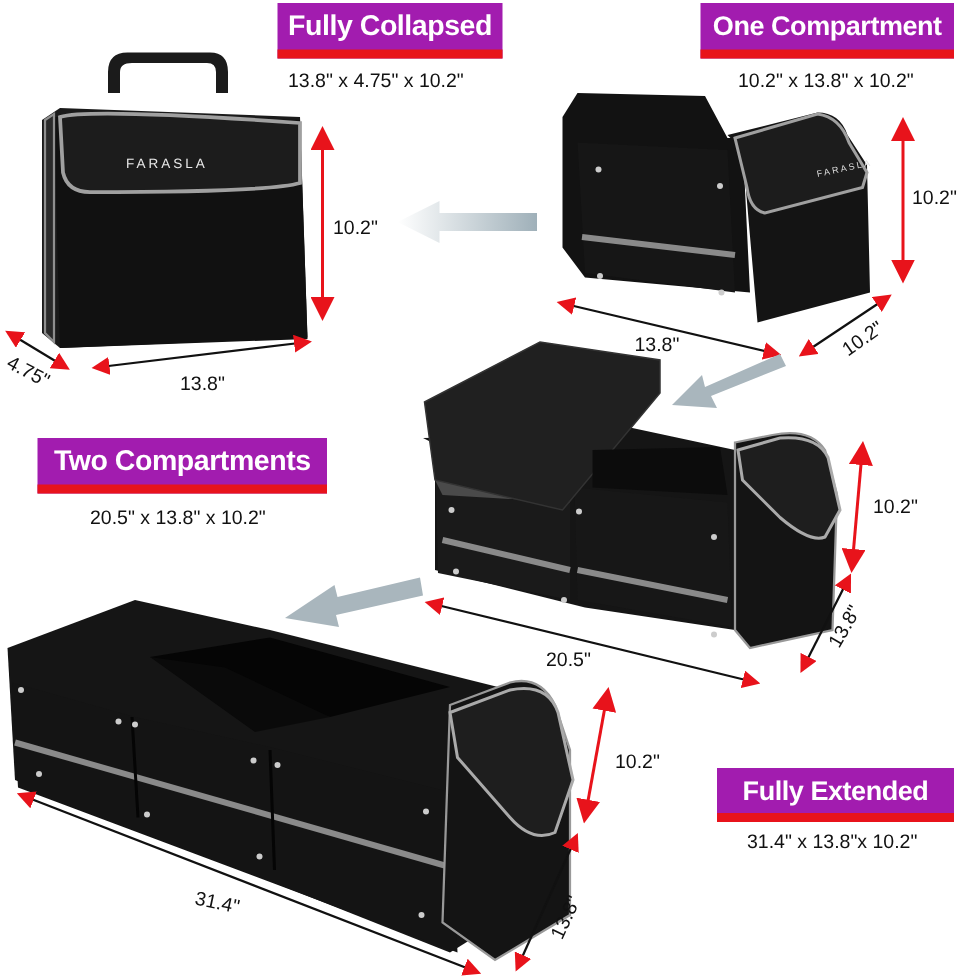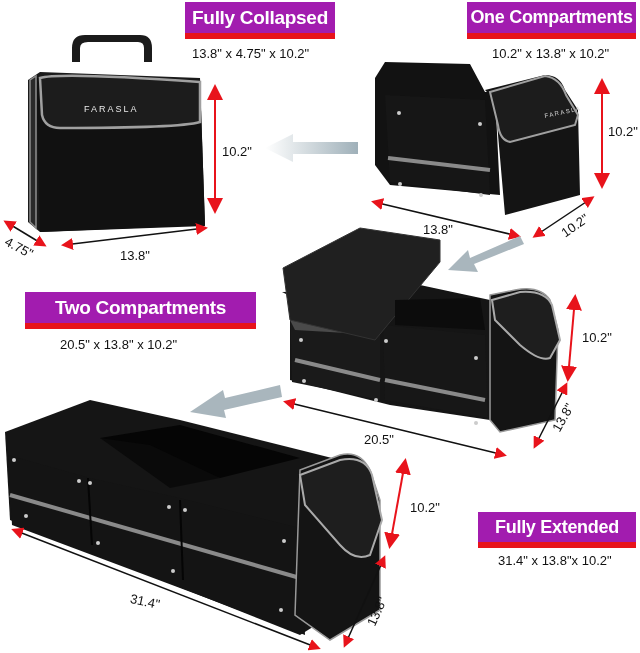--- a/index.html
+++ b/index.html
@@ -101,24 +101,24 @@
       <circle cx="281" cy="610" r="2" fill="#ccc"></circle>
     <line x1="405" y1="462" x2="390" y2="545" stroke="#e8131b" stroke-width="2" marker-start="url(#ah)" marker-end="url(#ah)"></line>
     <line x1="14" y1="530" x2="318" y2="648" stroke="#111" stroke-width="1.5" marker-start="url(#ah)" marker-end="url(#ah)"></line>
     <line x1="345" y1="645" x2="384" y2="558" stroke="#111" stroke-width="1.5" marker-start="url(#ah)" marker-end="url(#ah)"></line>
   </g>
 </svg>
 
 <div class="banner" style="left:185px;top:2px;width:150px;height:37px;font-size:19px;">Fully Collapsed</div>
 <div class="sub" style="left:192px;top:46px;">13.8" x 4.75" x 10.2"</div>
 
-<div class="banner" style="left:467px;top:2px;width:169px;height:37px;font-size:18px;">One Compartments</div>
+<div class="banner" style="left:467px;top:2px;width:169px;height:37px;font-size:18px;">One Compartment</div>
 <div class="sub" style="left:492px;top:46px;">10.2" x 13.8" x 10.2"</div>
 
-<div class="banner" style="left:25px;top:292px;width:231px;height:37px;font-size:19px;">Two Compartments</div>
+<div class="banner" style="left:25px;top:292px;width:193px;height:37px;font-size:19px;">Two Compartments</div>
 <div class="sub" style="left:60px;top:337px;">20.5" x 13.8" x 10.2"</div>
 
 <div class="banner" style="left:478px;top:512px;width:158px;height:36px;font-size:18px;">Fully Extended</div>
 <div class="sub" style="left:498px;top:553px;">31.4" x 13.8"x 10.2"</div>
 
 <div class="dim" style="left:222px;top:144px;">10.2"</div>
 <div class="dim" style="left:120px;top:248px;">13.8"</div>
 <div class="dim" style="left:4px;top:240px;transform:rotate(28deg);">4.75"</div>
 
 <div class="dim" style="left:608px;top:124px;">10.2"</div>

